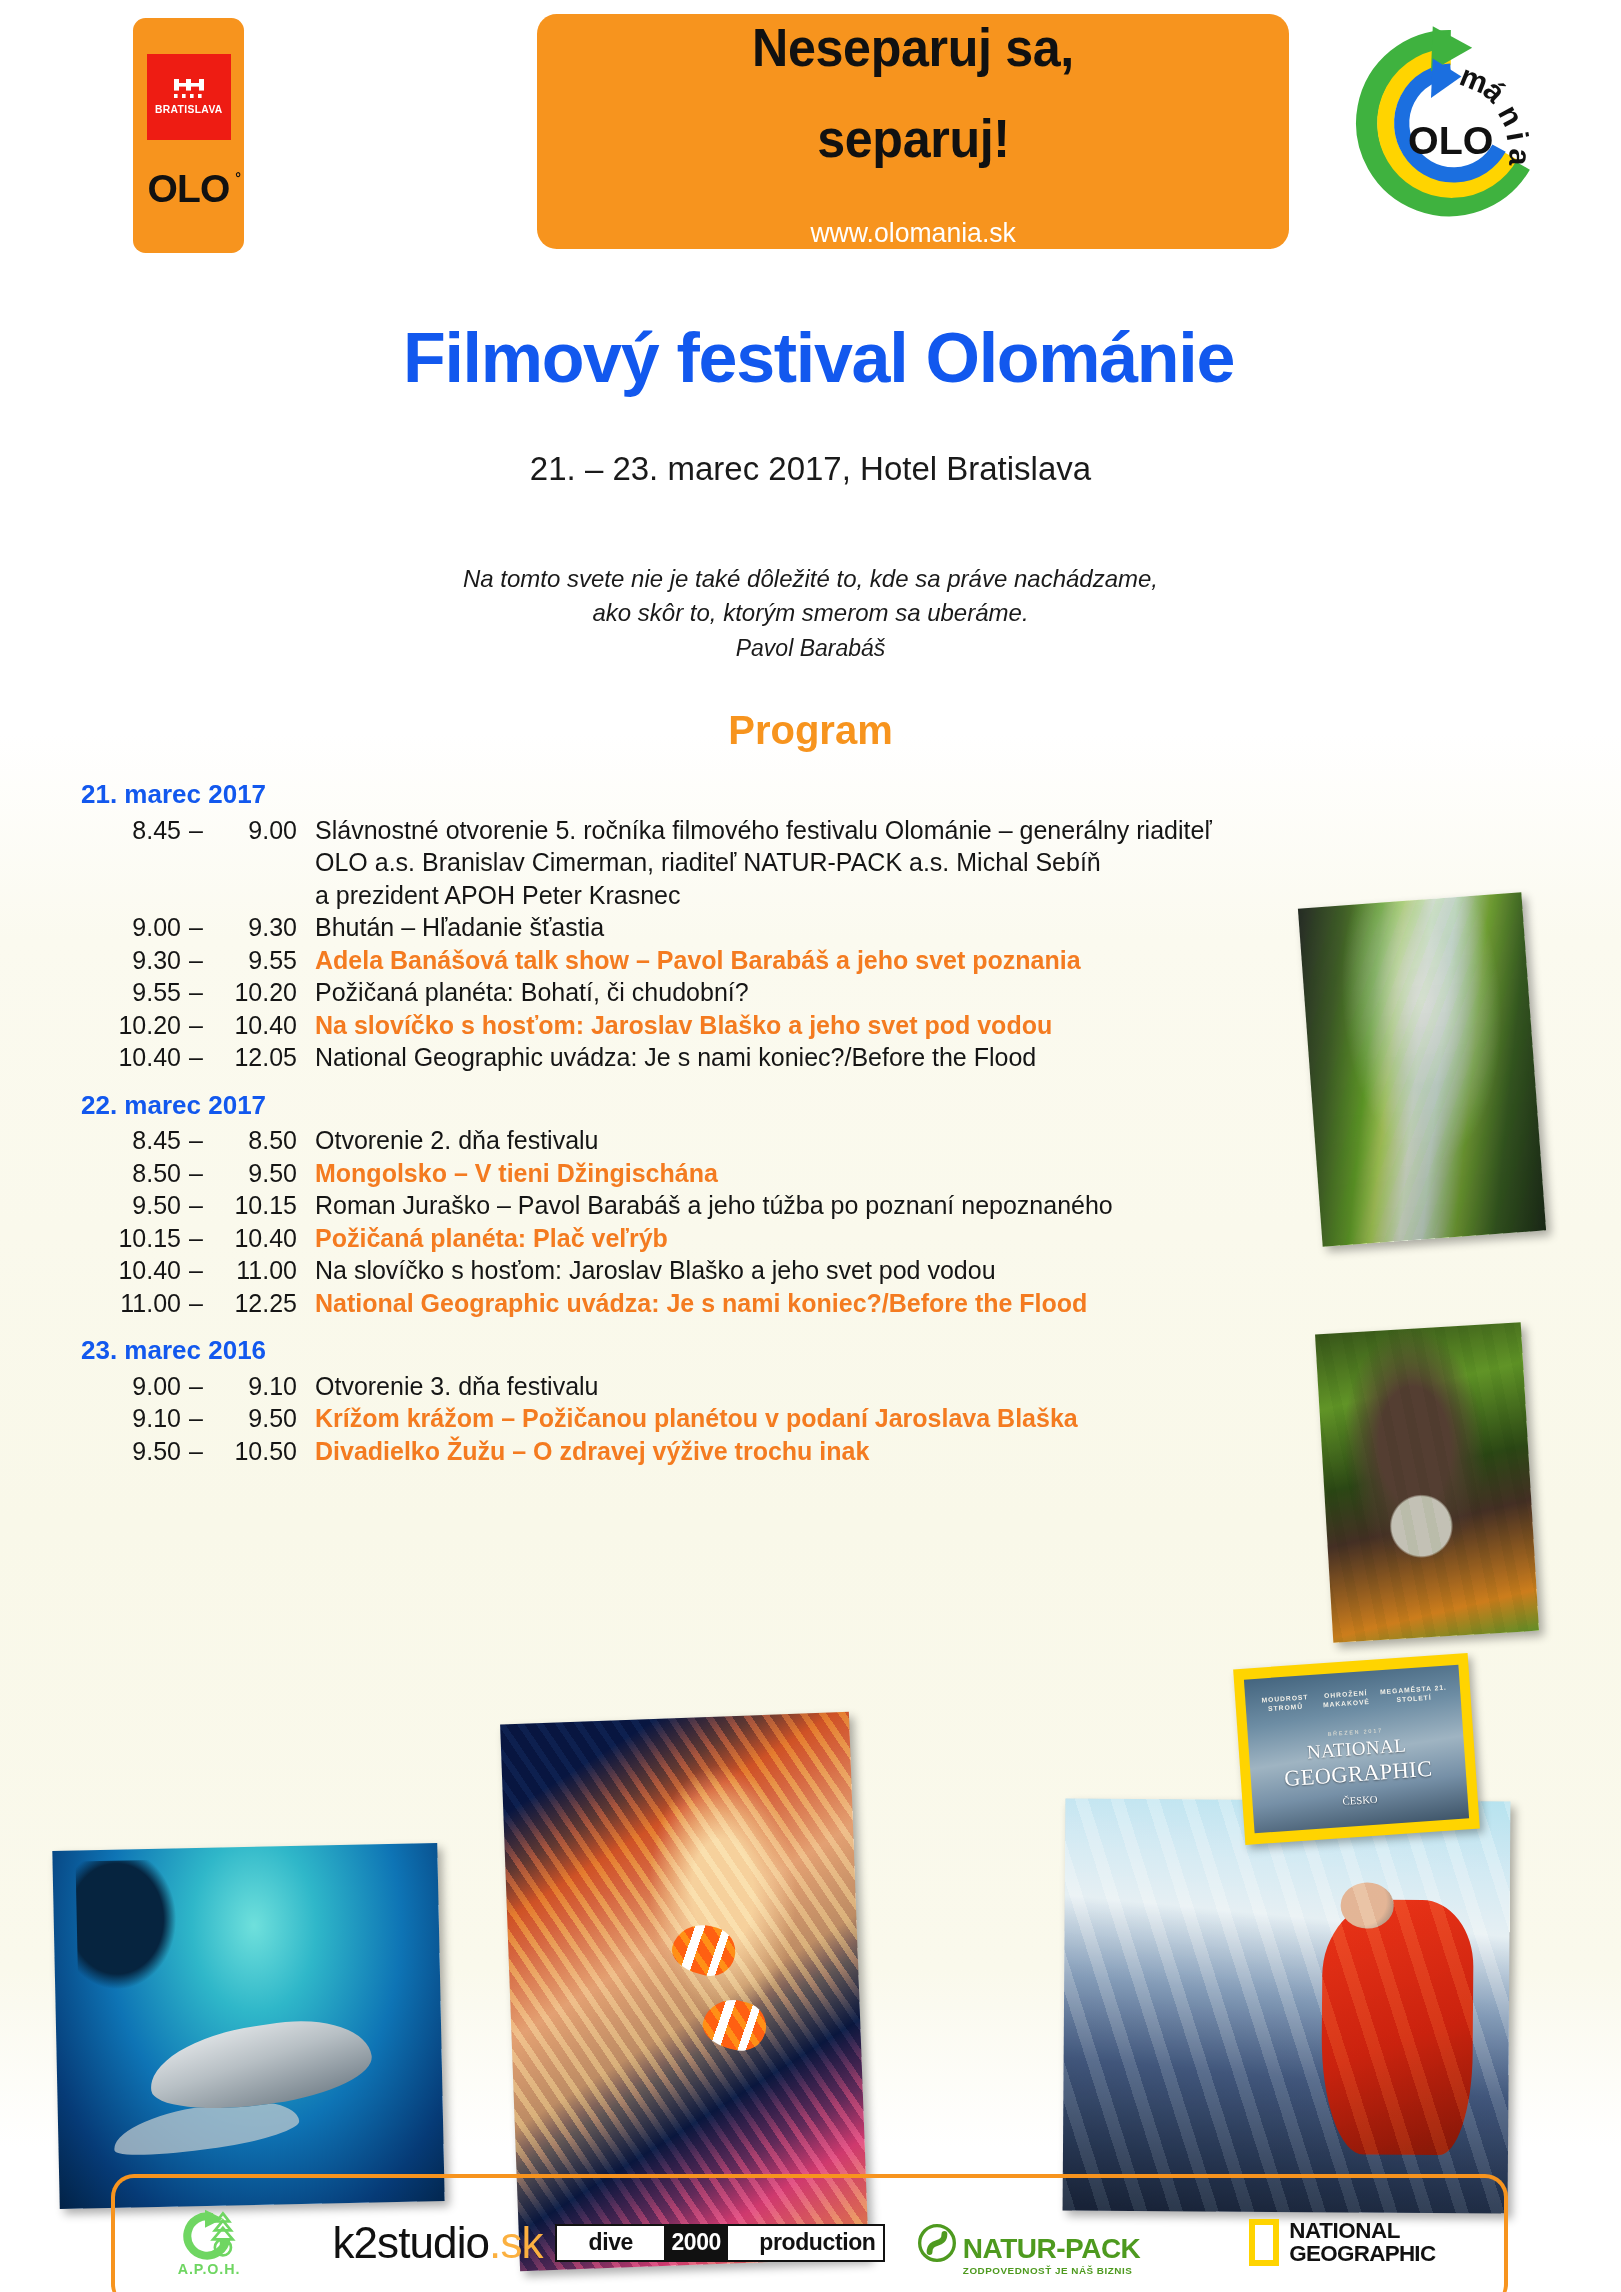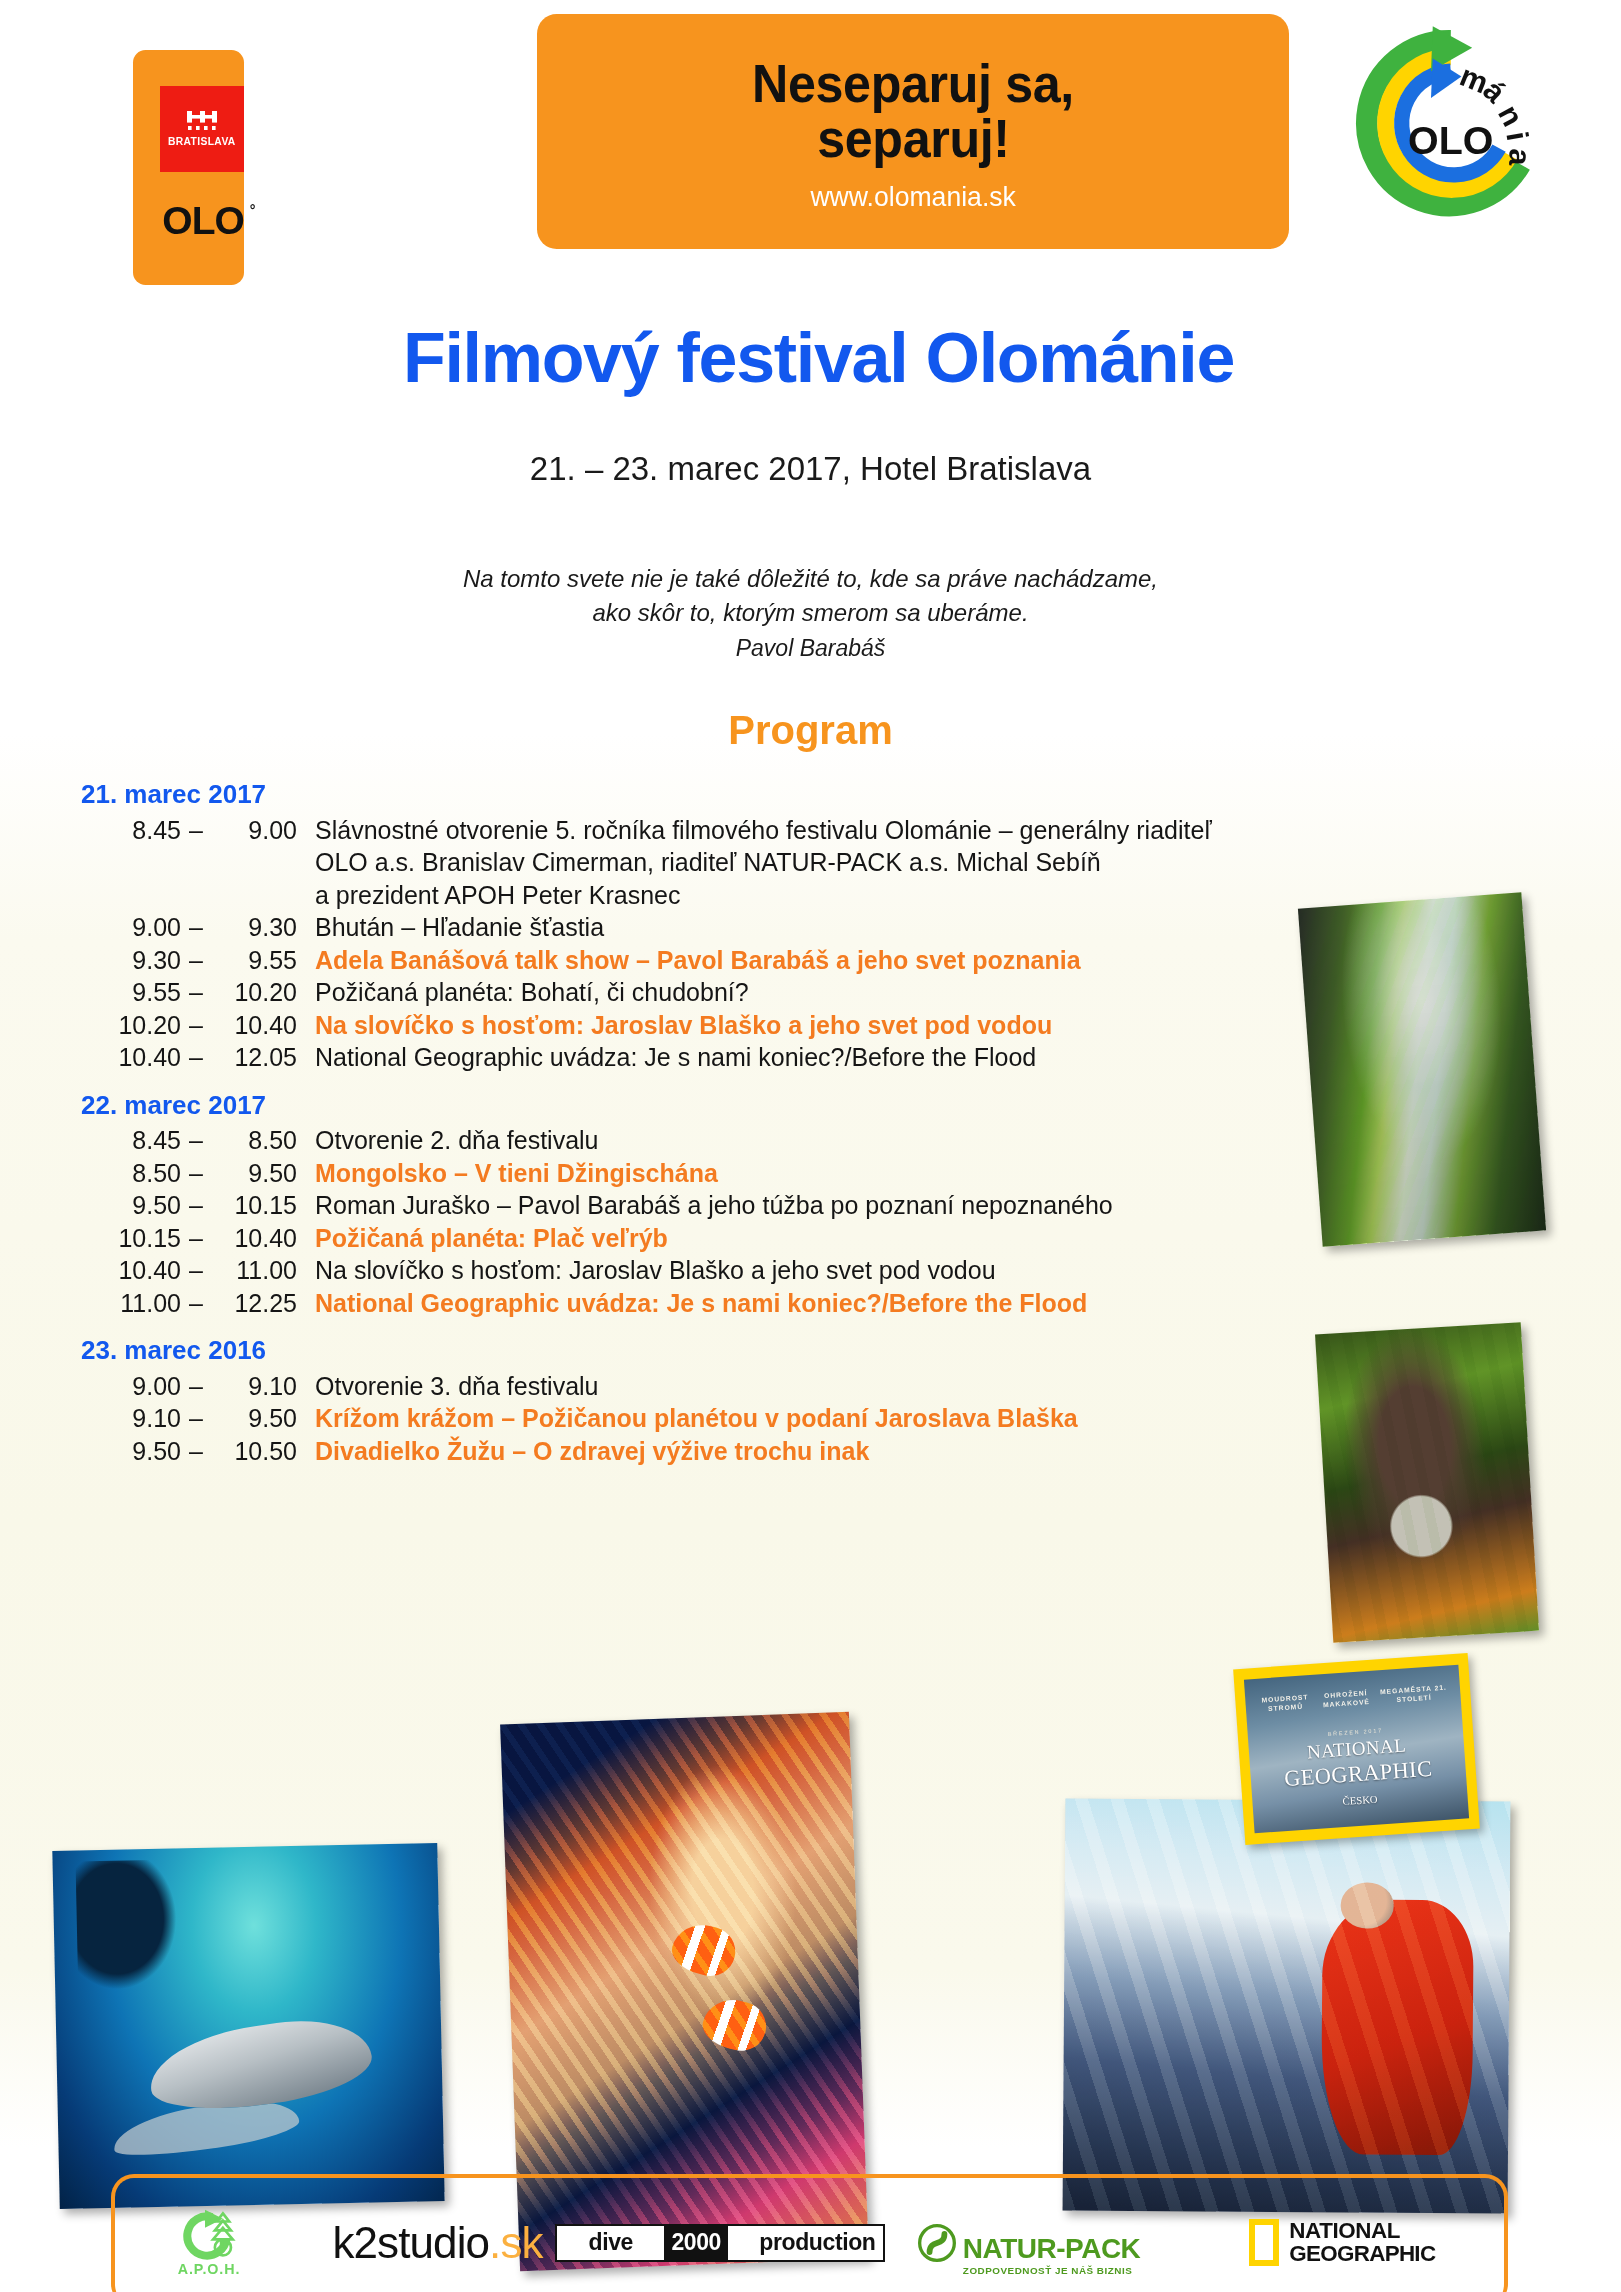--- a/index.html
+++ b/index.html
@@ -27,22 +27,21 @@
     height: 233px;
   }
   .olo-brand {
     position: absolute;
     left: 133px; top: 3.6px;
     width: 111px; height: 235px;
     background: #F7941E;
     border-radius: 12.5px;
     display: flex;
     flex-direction: column;
-    align-items: flex-end;
-    margin-top: 32px;
+    align-items: center;
   }
   .bratislava-mark {
     width: 84px; height: 86px;
     background: #EE1C13;
     margin-top: 36px;
     display: flex;
     flex-direction: column;
     align-items: center;
     justify-content: center;
   }
@@ -98,21 +97,21 @@
 
   .slogan-box {
     position: absolute;
     left: 537px; top: 0px;
     width: 752px; height: 235px;
     background: #F7941E;
     border-radius: 19.7px;
     display: flex;
     flex-direction: column;
     align-items: center;
-    justify-content: center;
+    justify-content: space-between;
     padding-top: 5.4px;
   }
   .slogan-line {
     color: #111111;
     font-size: 54px;
     font-weight: bold;
     line-height: 1.03;
     letter-spacing: -0.4px;
     transform: scaleX(0.93);
     font-family: "Liberation Sans", sans-serif;

